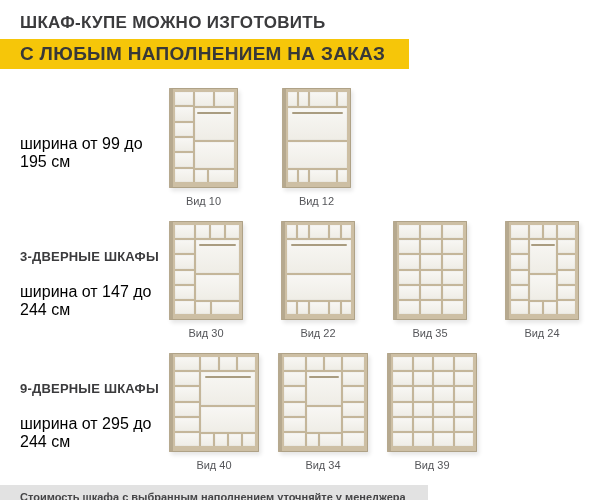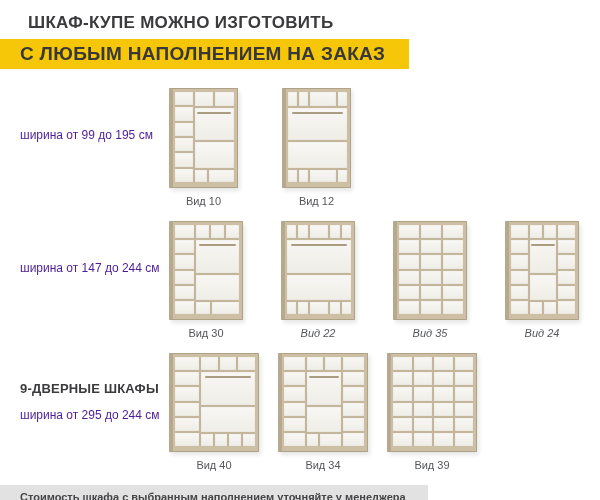--- a/index.html
+++ b/index.html
@@ -1,38 +1,38 @@
 <!DOCTYPE html>
 <html style="--banner-bg: #F6C609; --footer-bg: #E2E2E2; --wood: #CDBFA4; --wood-dark: #B6A98F; --interior: #F8F7F4;"><head>
 <meta charset="utf-8">
 <style>
   html,body{margin:0;padding:0;}
   body{
     width:600px;height:500px;overflow:hidden;background:#ffffff;
     font-family:"Liberation Sans", sans-serif;position:relative;
   }
   .title{
-    margin:13px 0 6px 28px;font-size:17px;font-weight:bold;
+    margin:13px 0 6px 20px;font-size:17px;font-weight:bold;
     color:#3b3b3d;letter-spacing:.3px;
   }
   .banner-wrap{height:30px;}
   .banner{
     display:inline-block;background:var(--banner-bg,#f6c609);
     height:30px;line-height:30px;padding:0 24px 0 20px;
     font-size:19px;font-weight:bold;color:#383838;letter-spacing:.3px;
     white-space:nowrap;
   }
   #rows{margin-top:19px;padding-left:20px;}
   .row{display:flex;align-items:flex-start;margin-bottom:14px;}
   .row-label{width:149px;margin-top:28px;}
   .row-heading{font-size:13px;font-weight:bold;color:#3b3b3d;letter-spacing:.2px;}
-  .row-subheading{font-size:12px;color:#4c1d95;margin-top:12px;}
+  .row-subheading{font-size:16px;color:#000000;margin-top:19px;}
   .wfig{flex:0 0 auto;}
   .row-0 .wfig + .wfig{margin-left:44px;}
-  .row-1 .wfig + .wfig{margin-left:38px;font-style:italic;}
+  .row-1 .wfig + .wfig{margin-left:38px;}
   .row-2 .wfig + .wfig{margin-left:19px;}
   .row-0 .wbox{width:64px;height:98px;}
   .row-1 .wbox{width:69px;height:97px;}
   .row-2 .wbox{width:85px;height:97px;}
   .wbox{
     position:relative;background:var(--wood,#cdbfa4);
     border:1px solid #afa287;border-left:4px solid var(--wood-dark,#b6a98f);
     box-shadow:2px 3px 4px rgba(0,0,0,.10);border-radius:1px;
   }
   .winner{position:absolute;top:3px;right:3px;bottom:5px;left:2px;background:#c4b69a;}
@@ -119,20 +119,21 @@
                 <div class="cell" style="flex: 1 1 0%;"></div>
               </div>
             </div>
           </div>
         </div>
         <div class="wlabel">Вид 12</div>
       </div>
     </div>
     <div class="row row-1">
       <div class="row-label">
+        <div class="row-heading">3-ДВЕРНЫЕ ШКАФЫ</div>
         <div class="row-subheading">ширина от 147 до 244 см</div>
       </div>
       <div class="wfig">
         <div class="wbox">
           <div class="winner iflex">
             <div class="gcol" style="width: 30%;">
               <div class="cell"></div>
               <div class="cell"></div>
               <div class="cell"></div>
               <div class="cell"></div>

